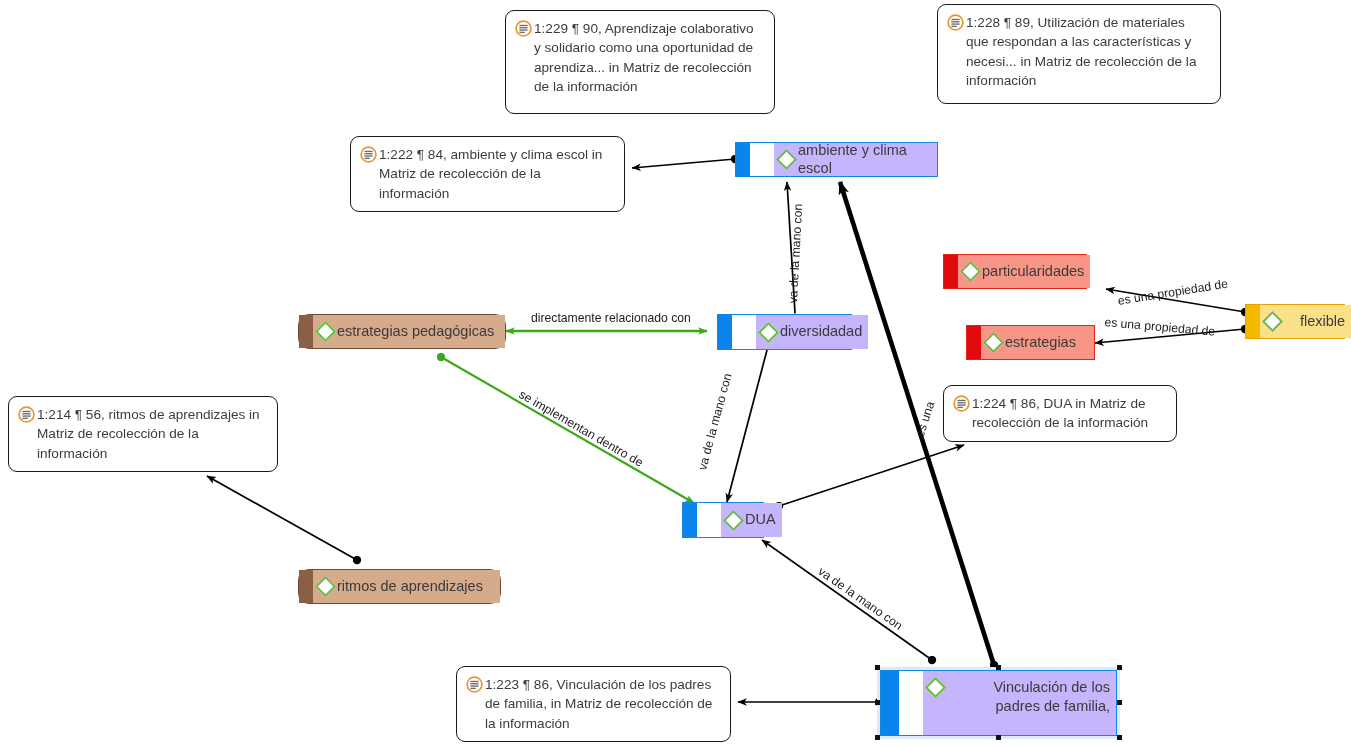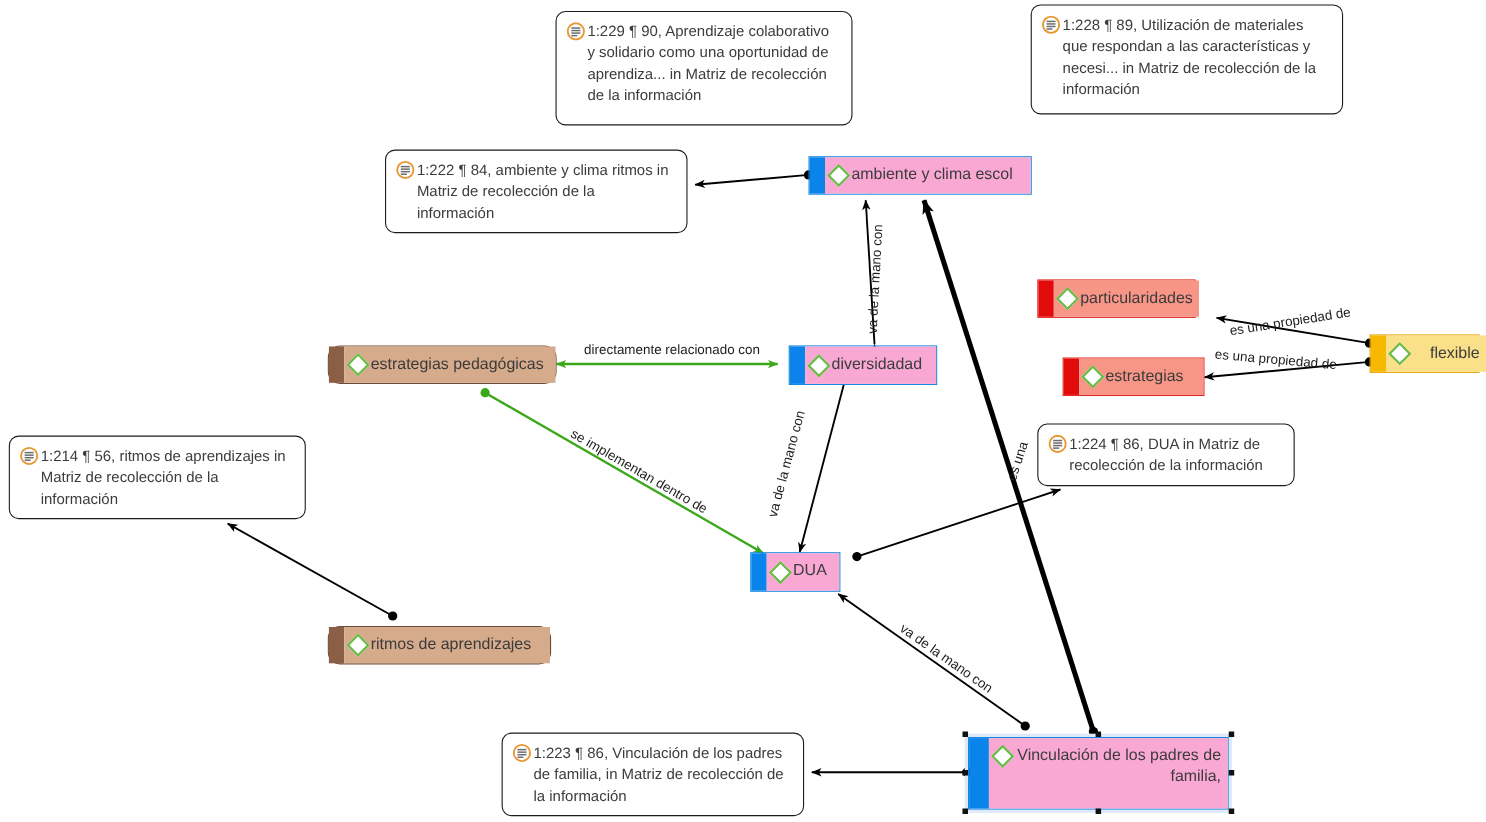--- a/index.html
+++ b/index.html
@@ -54,21 +54,21 @@
     height: 15px;
     transform: rotate(45deg);
     background: #ffffff;
     border: 2px solid #6aba46;
     box-sizing: border-box;
   }
 
   
   .n-blue  { border-color: #1488e0; }
   .n-blue  .bar  { background: #0a84ea; }
-  .n-blue  .body { background: #f9a8d4; }
+  .n-blue  .body { background: #c4b5fd; margin-left: 24px; }
 
   .n-brown { border-color: #6b4b35; border-radius: 11px; }
   .n-brown .bar  { background: #8a5f46; }
   .n-brown .body { background: #d6ab8c; }
 
   .n-red   { border-color: #e2241c; }
   .n-red   .bar  { background: #e10b0b; }
   .n-red   .body { background: #f79687; }
 
   .n-yellow{ border-color: #e8a200; }
@@ -220,21 +220,21 @@
 <div class="note" style="left:350px; top:136px; width:275px; height:76px;">
   <span class="note-icon">
     <svg width="17" height="17" viewBox="0 0 17 17">
       <circle cx="8.5" cy="8.5" r="7.4" fill="#fff" stroke="#e8962f" stroke-width="1.7"></circle>
       <rect x="4.4" y="4.8" width="8.2" height="1.35" fill="#6c6c6c"></rect>
       <rect x="4.4" y="7.1" width="8.2" height="1.35" fill="#6c6c6c"></rect>
       <rect x="4.4" y="9.4" width="8.2" height="1.35" fill="#6c6c6c"></rect>
       <rect x="4.4" y="11.7" width="5.4" height="1.35" fill="#6c6c6c"></rect>
     </svg>
   </span>
-  <span class="note-text">1:222 ¶ 84, ambiente y clima ritmos in Matriz de recolección de la información</span>
+  <span class="note-text">1:222 ¶ 84, ambiente y clima escol in Matriz de recolección de la información</span>
 </div>
 
 <div class="note" style="left:8px; top:396px; width:270px; height:76px;">
   <span class="note-icon">
     <svg width="17" height="17" viewBox="0 0 17 17">
       <circle cx="8.5" cy="8.5" r="7.4" fill="#fff" stroke="#e8962f" stroke-width="1.7"></circle>
       <rect x="4.4" y="4.8" width="8.2" height="1.35" fill="#6c6c6c"></rect>
       <rect x="4.4" y="7.1" width="8.2" height="1.35" fill="#6c6c6c"></rect>
       <rect x="4.4" y="9.4" width="8.2" height="1.35" fill="#6c6c6c"></rect>
       <rect x="4.4" y="11.7" width="5.4" height="1.35" fill="#6c6c6c"></rect>

